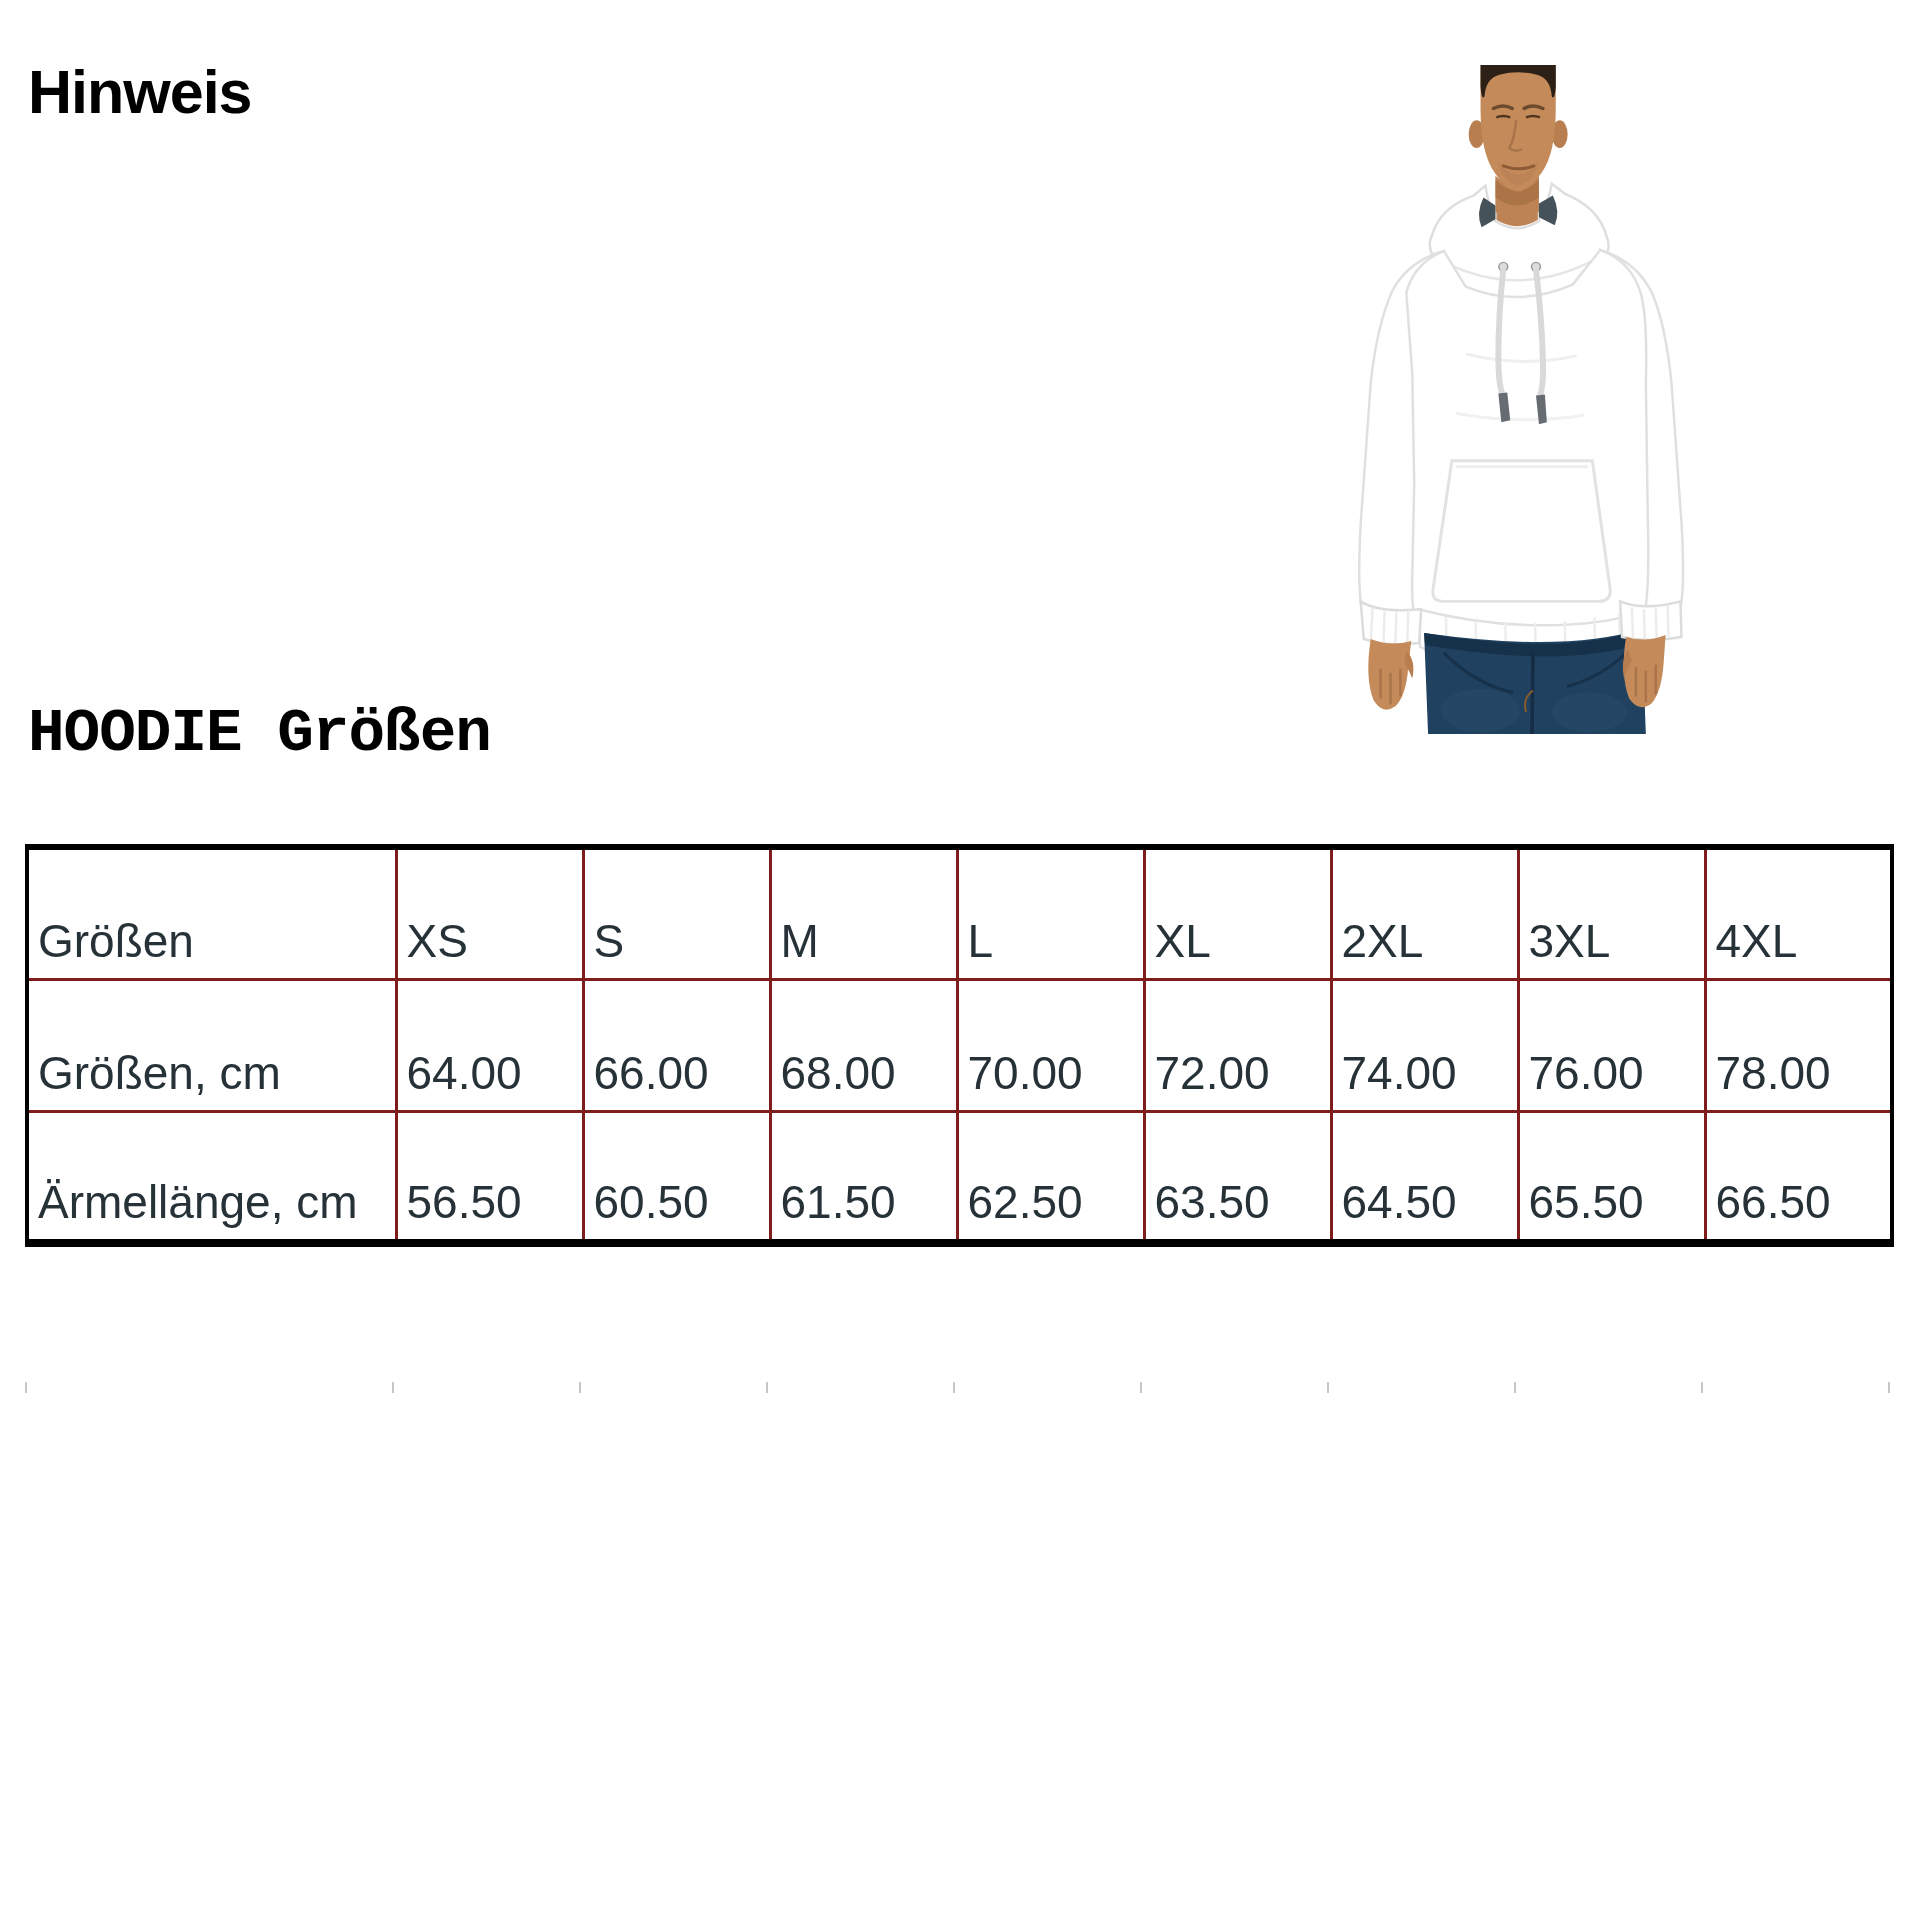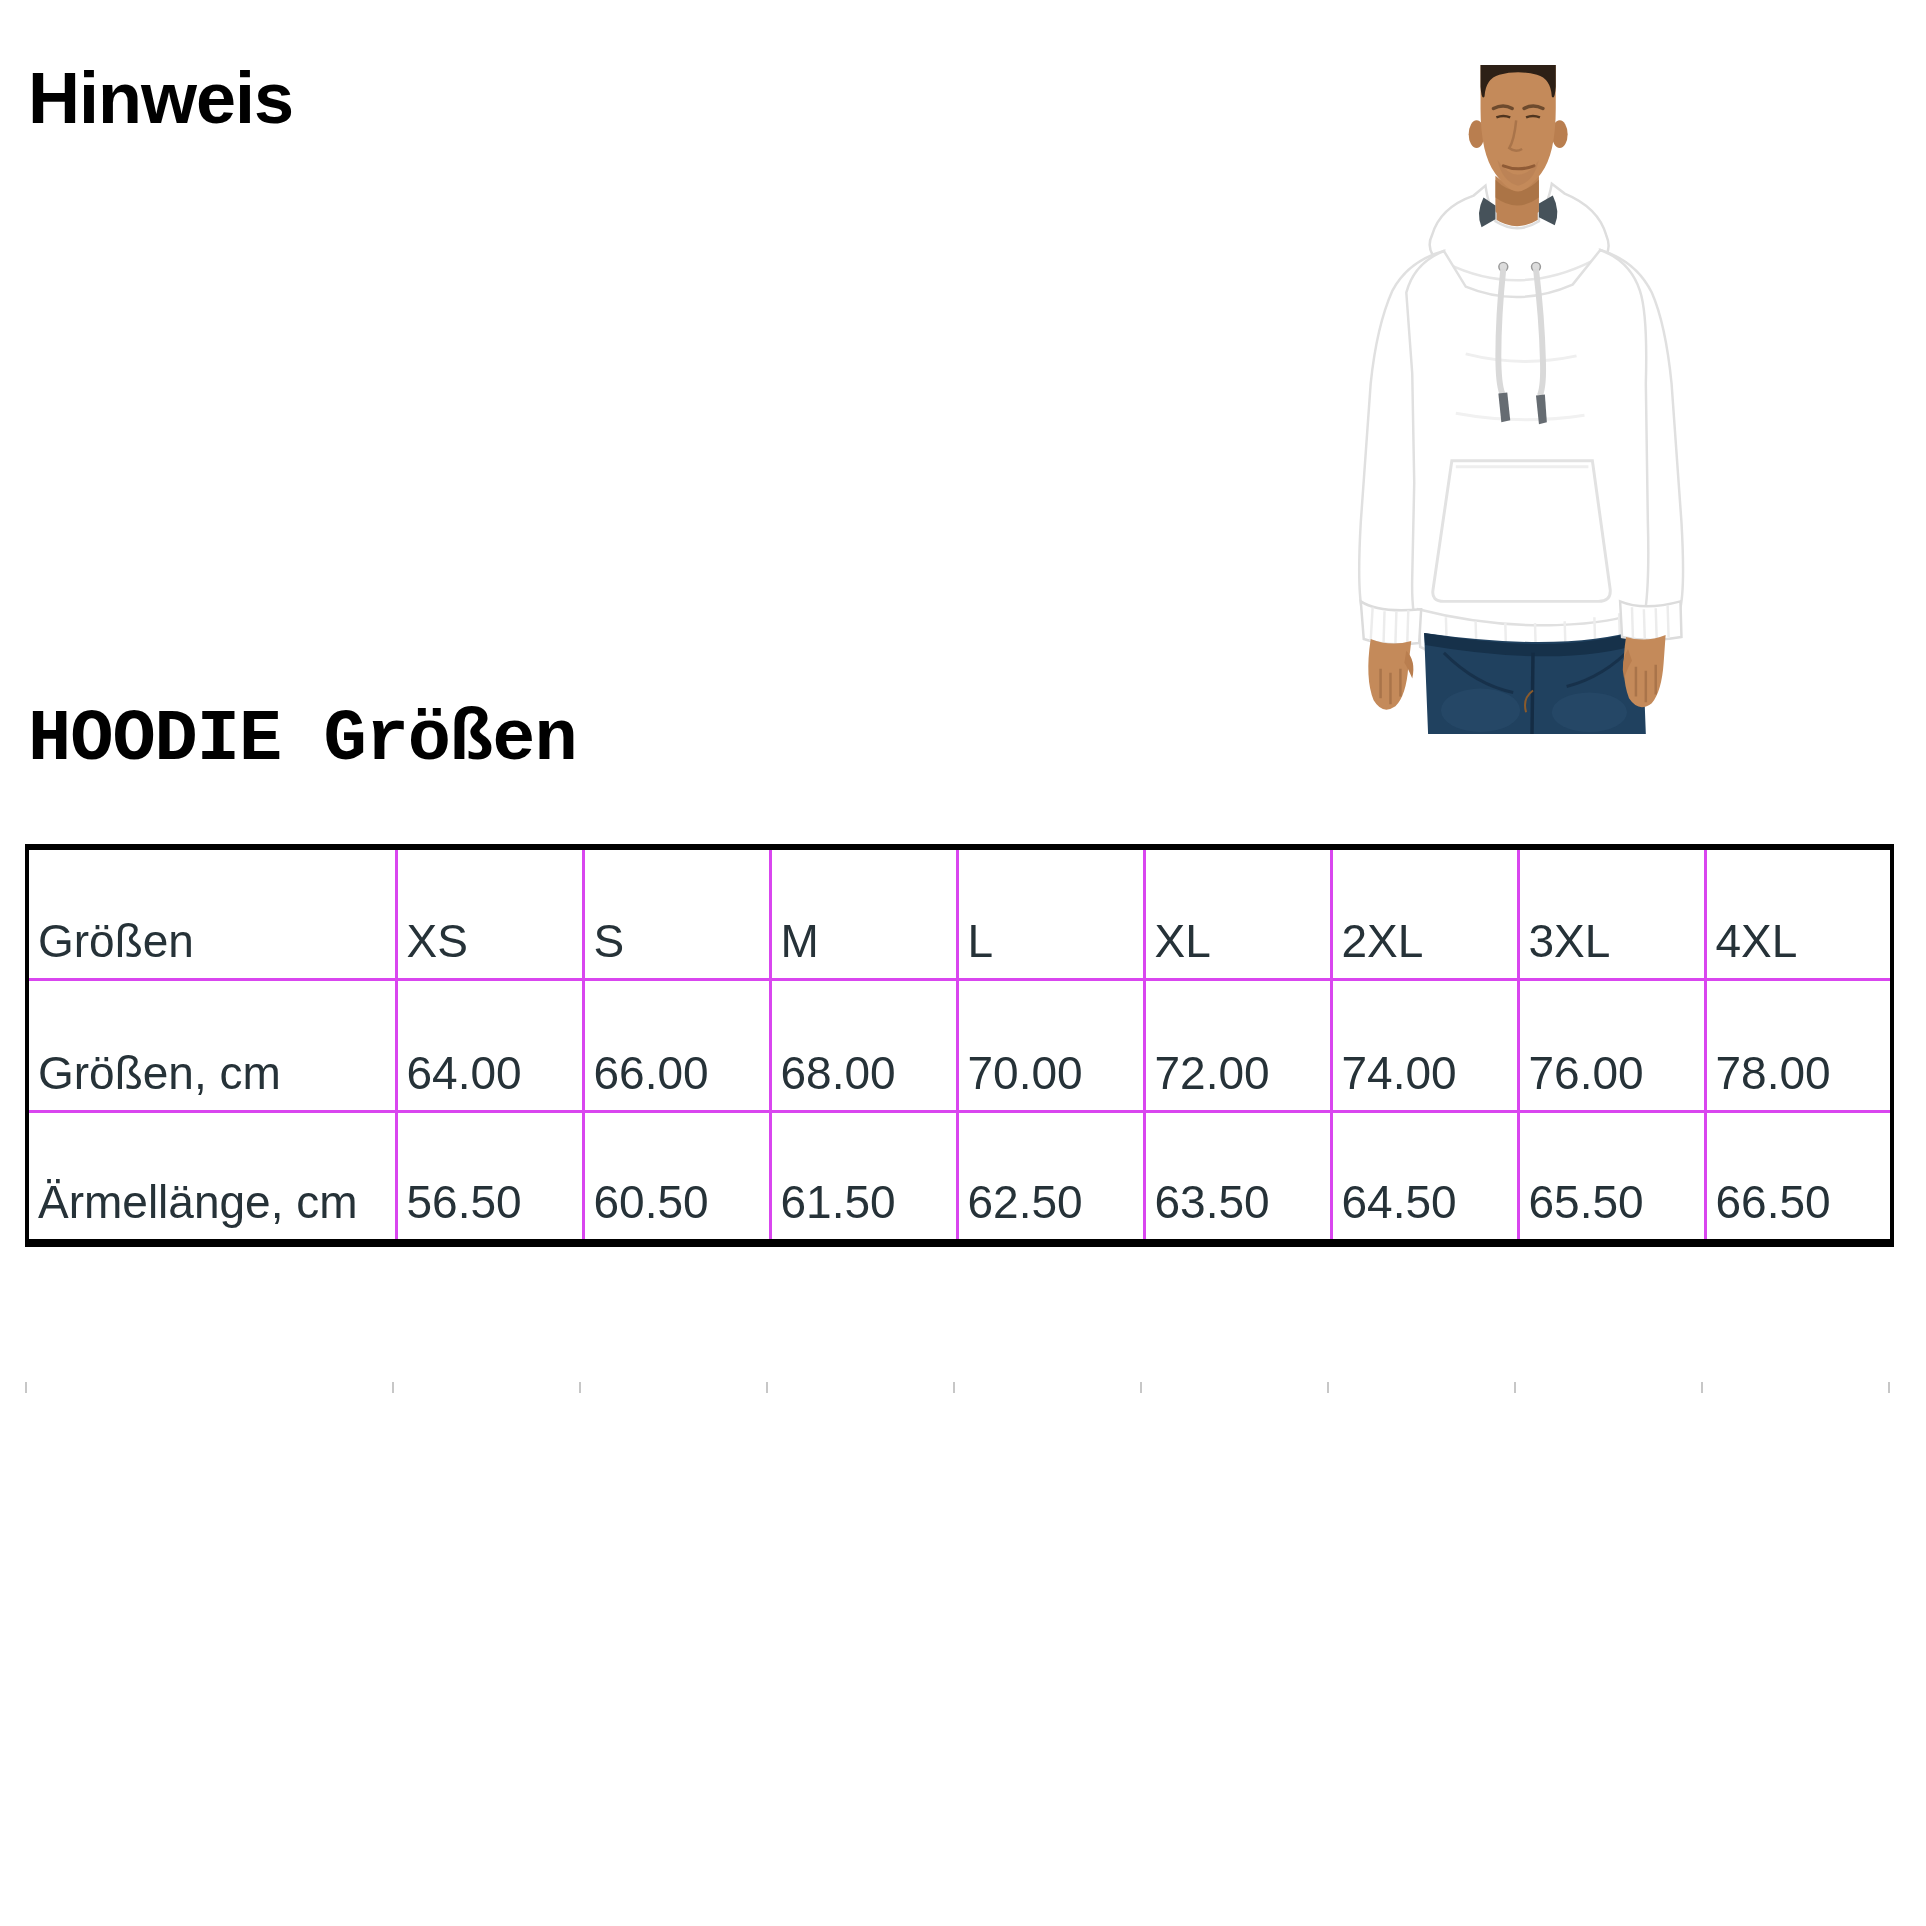--- a/index.html
+++ b/index.html
@@ -4,21 +4,21 @@
 <style>
   * { margin:0; padding:0; box-sizing:border-box; }
   html,body { background:#ffffff; }
   .page {
     position:relative; width:1927px; height:1927px;
     background:#ffffff; overflow:hidden; color:#000;
     font-family:"Liberation Sans", sans-serif;
   }
   .h-title {
     position:absolute; left:28px;
-    font-size:72px; font-weight:bold; letter-spacing:-1px;
+    font-size:61px; font-weight:bold; letter-spacing:-1px;
     white-space:nowrap; color:#000;
   }
   #care-title { top:57px; }
   #size-title { top:699px;font-family:Liberation Mono, monospace; }
   .care-list {
     position:absolute; left:28px; top:178px;
     font-size:58px; line-height:79px; color:#000;
     white-space:nowrap;
   }
   .photo {
@@ -26,21 +26,21 @@
     width:432px; height:677px;
   }
   table.size-table {
     position:absolute; left:25px; top:844px; width:1867px;
     border-collapse:collapse; table-layout:fixed;
     font-size:46px; color:#263238;
     border-top:6px solid #000; border-bottom:8px solid #000;
     border-left:4px solid #000; border-right:4px solid #000;
   }
   table.size-table td {
-    border:3px solid #d946ef;
+    border:3px solid #7f1d1d;
     height:132px; vertical-align:bottom;
     padding:0 4px 10px 9px;
     white-space:nowrap; overflow:hidden;
   }
   .stubs {
     position:absolute; left:25px; top:1382px; width:1867px; height:11px;
     display:flex;
   }
   .stubs .stub { border-right:2px solid #c7c7c7; height:11px; }
   .stub.c0 { width:369px; border-left:2px solid #c7c7c7; }

